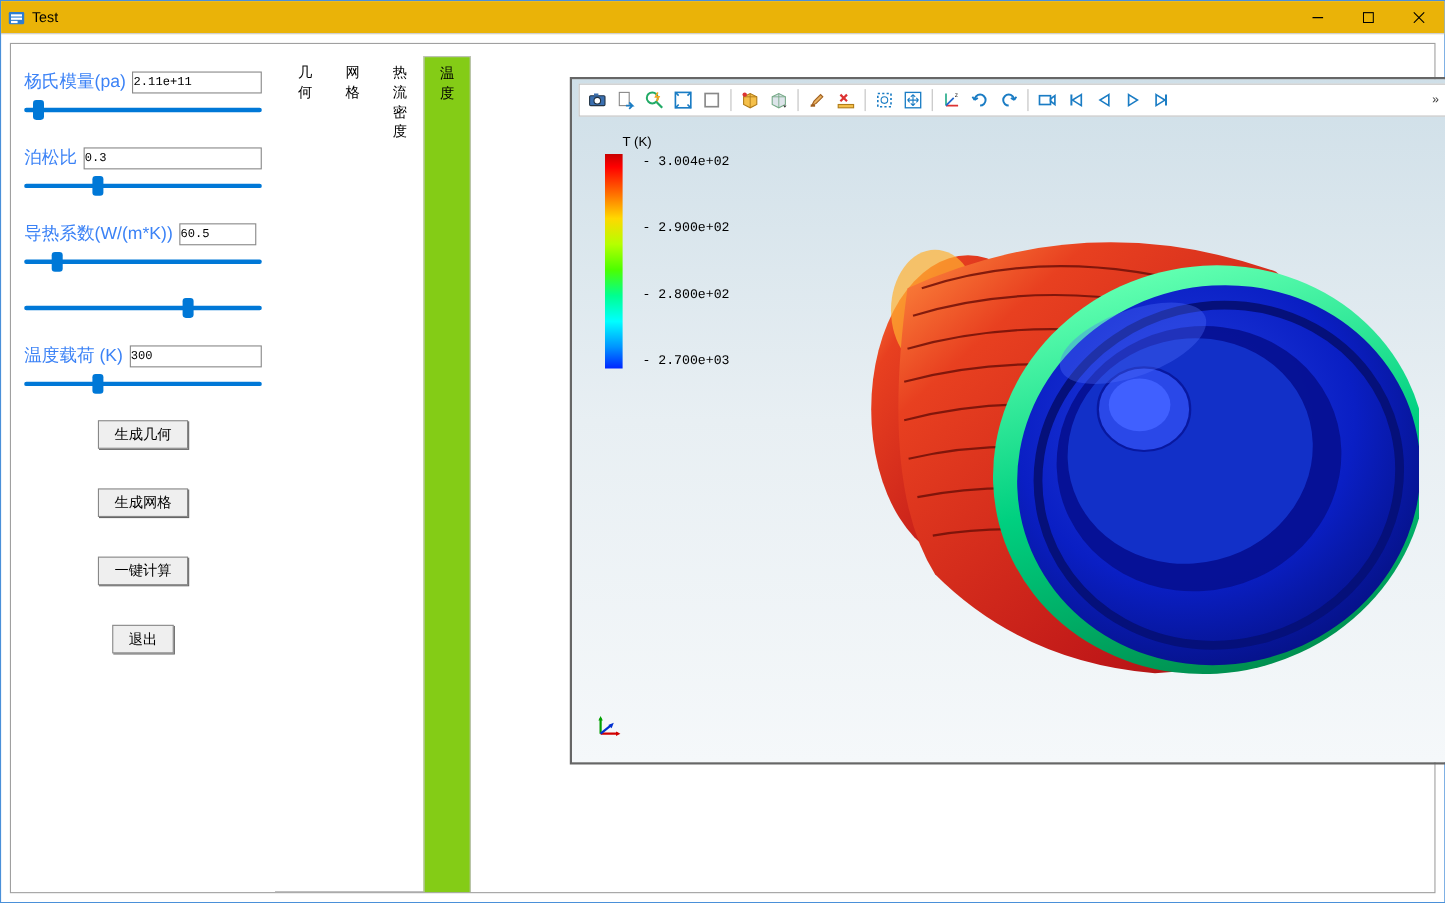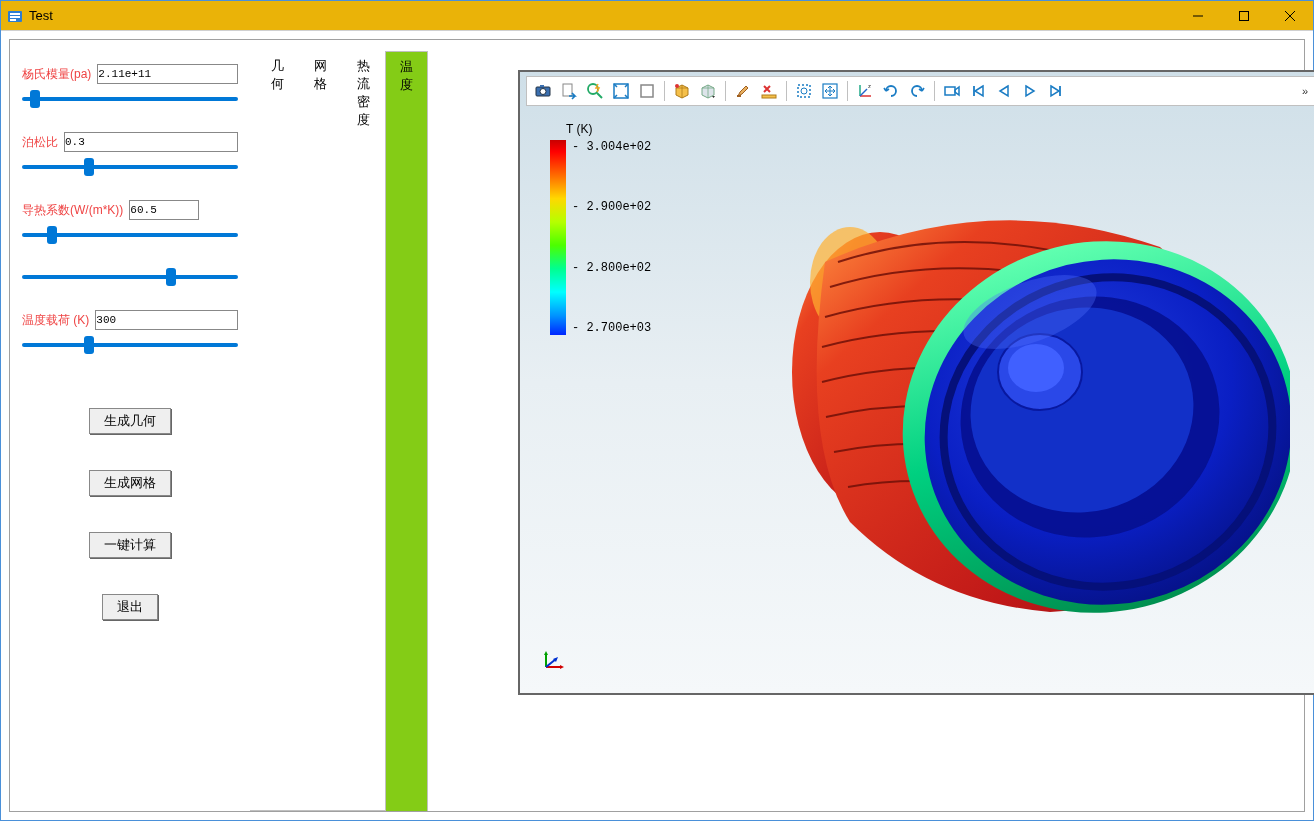--- a/index.html
+++ b/index.html
@@ -50,21 +50,21 @@
   background:#fff;
 }
 .sidebar {
   width: 240px;
   padding: 24px 12px 12px 12px;
   display:flex;
   flex-direction:column;
 }
 .param-group { margin-bottom: 28px; }
 .param-row { display:flex; align-items:center; gap:6px; margin-bottom:6px; }
-.param-label { font-size:12px; color:#ef4444; white-space:nowrap; }
+.param-label { font-size:16px; color:#3b82f6; white-space:nowrap; }
 .param-input {
   border:1px solid #888;
   padding:3px 0;
   font-family: "Courier New", monospace;
   font-size:11px;
   background:#fff;
   flex:1;
   min-width:0;
 }
 .param-slider {
@@ -82,21 +82,20 @@
   border-radius:3px;
   cursor:pointer;
 }
 .param-slider::-moz-range-thumb {
   width:10px; height:18px;
   background:#0078d7;
   border:none;
   border-radius:3px;
 }
 .action-buttons {
-  margin-top: 30px;
   display:flex;
   flex-direction:column;
   align-items:center;
   gap:36px;
 }
 .action-btn {
   padding:3px 14px;
   font-size:13px;
   border:1px solid #888;
   box-shadow: 1px 1px 0 #666;
@@ -164,21 +163,21 @@
   font-size:11px; color:#333;
   cursor:pointer;
 }
 
 .legend {
   position:absolute;
   top:50px; left:30px;
   font-size:12px;
 }
 .legend-title { margin-bottom:4px; margin-left:16px; }
-.legend-body { display:flex; gap:6px; }
+.legend-body { display:flex; gap:18px; }
 .legend-bar {
   width:16px; height:195px;
   background: linear-gradient(to bottom,
     #c80000 0%, #ff0000 6%, #ff6a00 18%, #ffd800 30%,
     #b6ff00 42%, #4cff00 54%, #00ff90 66%, #00ffff 78%,
     #0094ff 90%, #0026ff 100%);
 }
 .legend-ticks {
   display:flex; flex-direction:column; justify-content:space-between;
   height:195px;

